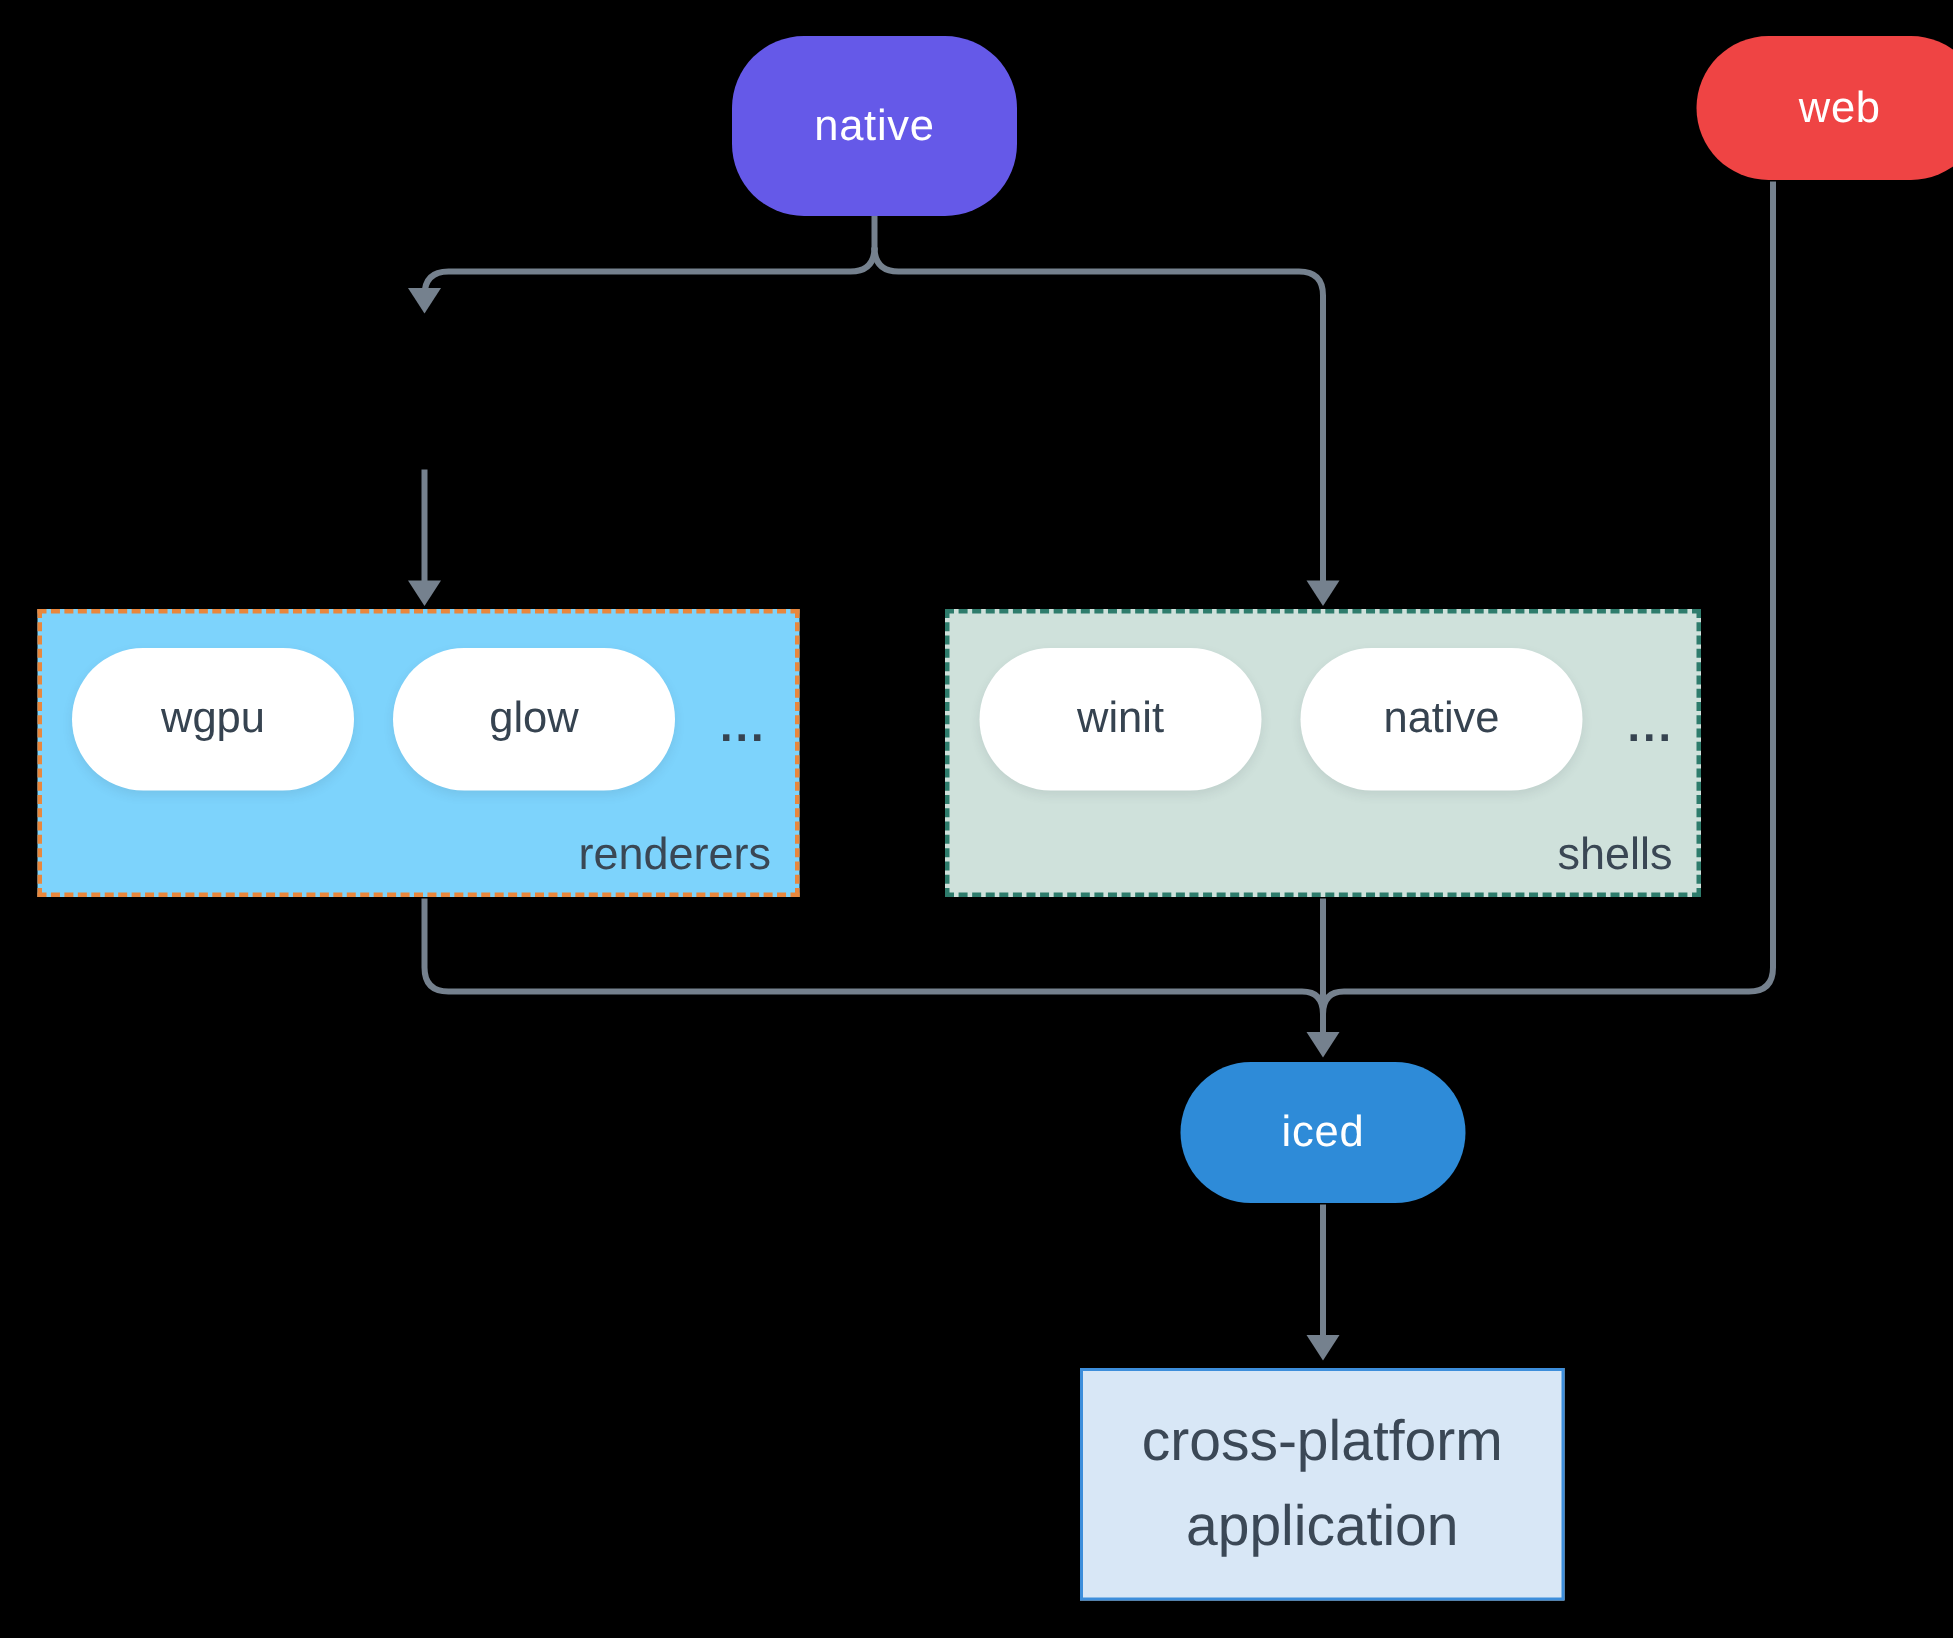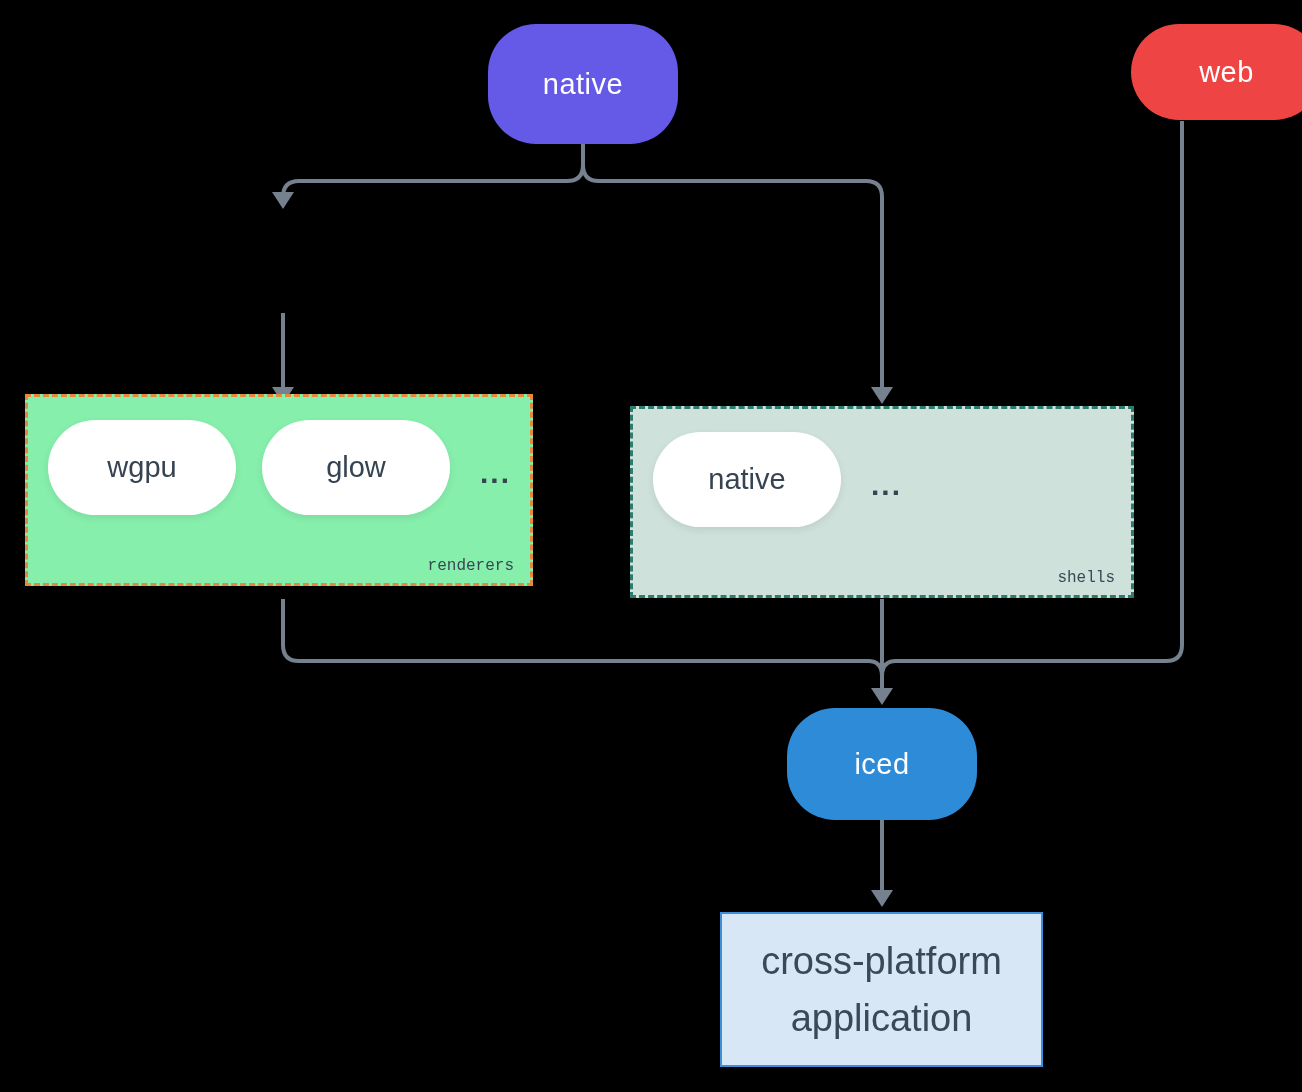--- a/index.html
+++ b/index.html
@@ -27,31 +27,31 @@
     align-items: center;
     justify-content: center;
     border-radius: 48px;
     color: #ffffff;
     font-size: 29px;
     letter-spacing: 0.5px;
   }
   .pill-native   { left: 488px;  top: 24px;  width: 190px; height: 120px; background: #6559e8; }
   .pill-web      { left: 1131px; top: 24px;  width: 191px; height: 96px; background: #ef4444; }
   .pill-graphics { left: 187px;  top: 215px; width: 191px; height: 96px; background: #e0863c; }
-  .pill-iced     { left: 787px;  top: 708px; width: 190px; height: 112px; background: #2e8bd8; }
+  .pill-iced     { left: 787px;  top: 708px; width: 190px; height: 94px; background: #2e8bd8; }
 
   .group {
     position: absolute;
     box-sizing: border-box;
     width: 508px;
     height: 192px;
   }
   .group-renderers {
-    left: 25px; top: 394px;
-    background: #86efac;
+    left: 25px; top: 406px;
+    background: #7dd3fc;
     border: 3px dashed #e8873d;
   }
   .group-shells {
     left: 630px; top: 406px;
     width: 504px;
     background: #cfe1db;
     border: 3px dashed #2e7c6c;
   }
   .group .row {
     position: absolute;
@@ -77,22 +77,21 @@
     font-size: 30px;
     font-weight: bold;
     letter-spacing: 2px;
     margin-left: 4px;
     padding-top: 10px;
   }
   .group-label {
     position: absolute;
     right: 16px; bottom: 8px;
     color: #3a4754;
-    font-size: 16px;
-    font-family: Liberation Mono, monospace;
+    font-size: 30px;
   }
   .app-box {
     position: absolute;
     left: 720px; top: 912px;
     width: 323px; height: 155px;
     box-sizing: border-box;
     background: #d8e7f6;
     border: 2px solid #3d8edb;
     display: flex;
     align-items: center;
@@ -142,20 +141,21 @@
     <div class="row">
       <div class="pill-white">wgpu</div>
       <div class="pill-white">glow</div>
       <div class="ellipsis">...</div>
     </div>
     <div class="group-label">renderers</div>
   </div>
 
   <div class="group group-shells">
     <div class="row">
+      <div class="pill-white">winit</div>
       <div class="pill-white">native</div>
       <div class="ellipsis">...</div>
     </div>
     <div class="group-label">shells</div>
   </div>
 
   <div class="pill pill-iced">iced</div>
 
   <div class="app-box">
     <span>cross-platform application</span>

